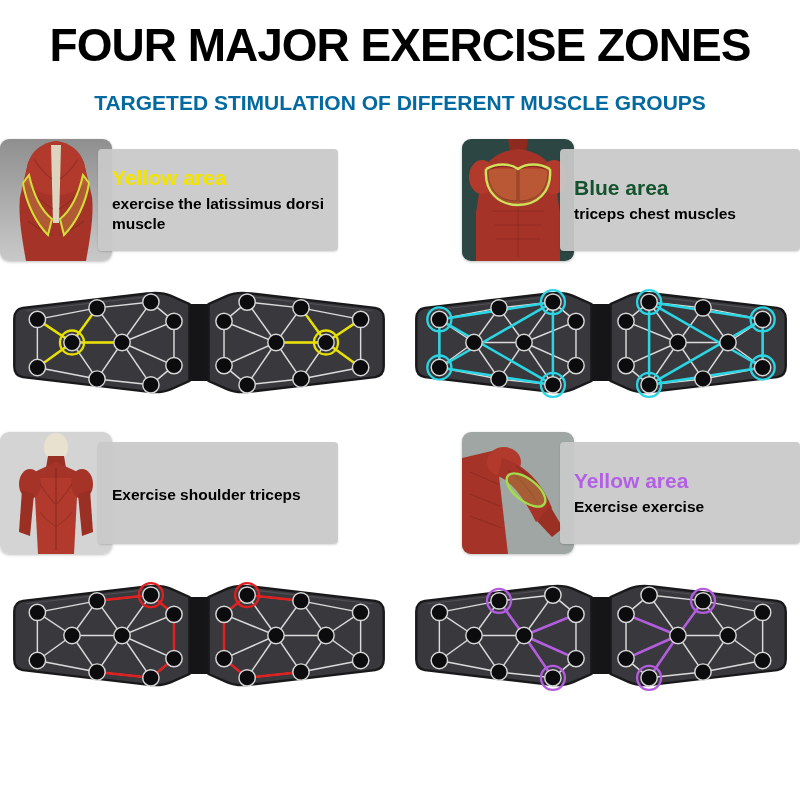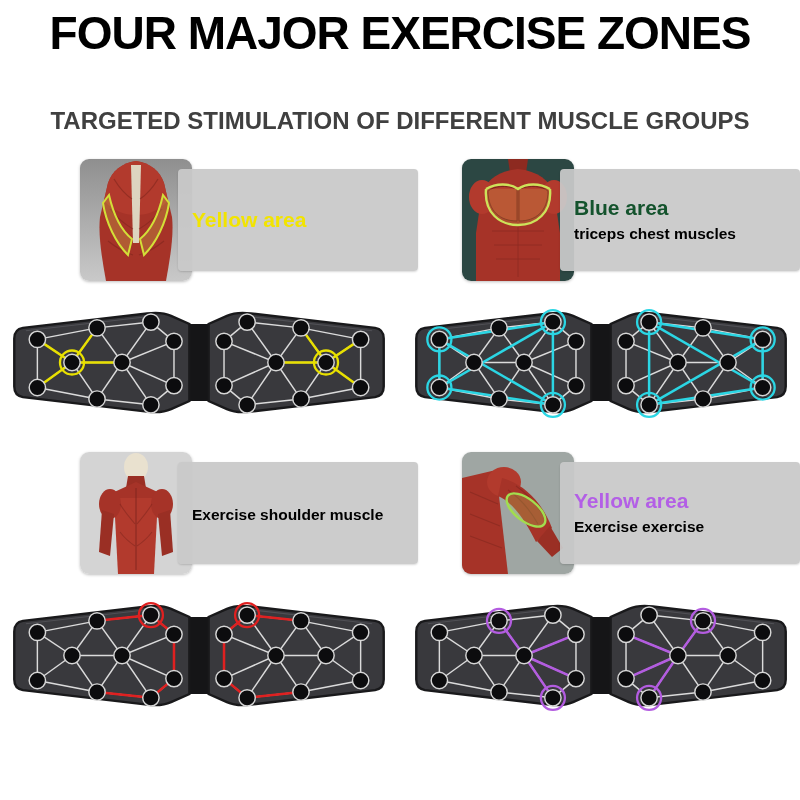--- a/index.html
+++ b/index.html
@@ -1,20 +1,20 @@
 <!DOCTYPE html>
 <html><head>
 <meta charset="utf-8">
 <style>
   *{box-sizing:border-box;margin:0;padding:0}
   html,body{width:800px;height:800px;background:#fff;font-family:"Liberation Sans",sans-serif}
-  .page{width:800px;height:764px;padding-top:8px;display:flex;flex-direction:column;align-items:center;overflow:hidden}
+  .page{width:800px;height:764px;padding-top:20px;display:flex;flex-direction:column;align-items:center;overflow:hidden}
   .title{font-size:46px;font-weight:800;color:#000;text-align:center;letter-spacing:-1px;line-height:1.1}
-  .subtitle{margin-top:48px;font-size:24px;font-weight:700;color:#404040;text-align:center;letter-spacing:0px}
-  .cards-row{margin-top:24px;width:100%;display:flex;justify-content:flex-end;gap:44px}
+  .subtitle{margin-top:20px;font-size:21px;font-weight:700;color:#0369a1;text-align:center;letter-spacing:0px}
+  .cards-row{margin-top:24px;width:100%;display:flex;justify-content:space-between;gap:44px}
   .zone-card{display:flex;width:338px;align-items:center}
   .anatomy{width:112px;height:122px;border-radius:9px;overflow:hidden;flex:none;box-shadow:0 1px 3px rgba(0,0,0,.25)}
   .anatomy svg{display:block}
   .zone-label{margin-left:-14px;background:rgba(201,201,201,.94);border-radius:4px;padding:8px 14px;width:240px;min-height:102px;display:flex;flex-direction:column;justify-content:center;box-shadow:0 1px 2px rgba(0,0,0,.15)}
   .zone-name{font-size:21px;font-weight:800;line-height:1.2}
   .zone-desc{margin-top:4px;font-size:15.5px;font-weight:700;color:#000;line-height:1.28}
   .boards-row{margin-top:18px;width:100%;display:flex;justify-content:center;gap:16px}
   svg.board{width:386px;height:127px;display:block}
   .row-lower{margin-top:26px}
 </style>
@@ -48,20 +48,21 @@
               <path d="M82 50 C74 60 66 66 59 70"></path>
             <path d="M28 82 C38 90 46 94 53 96"></path>
               <path d="M84 82 C74 90 66 94 59 96"></path>
           </g>
           <path d="M29 36 C34 58 42 72 52 80 L48 96 C36 84 26 64 23 44 Z" fill="rgba(216,235,90,0.22)" stroke="#d3df38" stroke-width="2"></path>
           <path d="M83 36 C78 58 70 72 60 80 L64 96 C76 84 86 64 89 44 Z" fill="rgba(216,235,90,0.22)" stroke="#d3df38" stroke-width="2"></path>
         </svg>
       </div>
       <div class="zone-label">
         <div class="zone-name" style="color: rgb(242, 228, 0);">Yellow area</div>
+        <div class="zone-desc">exercise the latissimus dorsi muscle</div>
       </div>
     </div>
 
     <div class="zone-card">
       <div class="anatomy">
         <svg viewBox="0 0 112 122" width="112" height="122">
           <rect width="112" height="122" fill="#2c4743"></rect>
           <path d="M46 0 L66 0 L64 14 L48 14 Z" fill="#8d2a20"></path>
           <path d="M56 10 C36 12 24 22 20 34 L14 74 L14 122 L98 122 L98 74 L92 34 C88 22 76 12 56 10 Z" fill="#a63328"></path>
           <ellipse cx="20" cy="38" rx="13" ry="17" fill="#b23a2d"></ellipse>
@@ -274,21 +275,21 @@
           <path d="M56 36 L56 118" stroke="#7c251d" stroke-width="1.4" opacity="0.6"></path>
           <g stroke="#7c251d" stroke-width="1.1" opacity="0.5" fill="none">
             <path d="M40 52 C46 62 52 68 55 72"></path>
               <path d="M72 52 C66 62 60 68 57 72"></path>
             <path d="M40 80 C46 88 52 92 55 94"></path>
               <path d="M72 80 C66 88 60 92 57 94"></path>
           </g>
         </svg>
       </div>
       <div class="zone-label">
-        <div class="zone-desc">Exercise shoulder muscle</div>
+        <div class="zone-desc">Exercise shoulder triceps</div>
       </div>
     </div>
 
     <div class="zone-card">
       <div class="anatomy">
         <svg viewBox="0 0 112 122" width="112" height="122">
           <rect width="112" height="122" fill="#9fa6a3"></rect>
           <path d="M0 26 L34 18 L46 122 L0 122 Z" fill="#a63328"></path>
           <g stroke="#7c251d" stroke-width="1.1" opacity="0.5" fill="none">
             <path d="M8 40 L36 52"></path>

